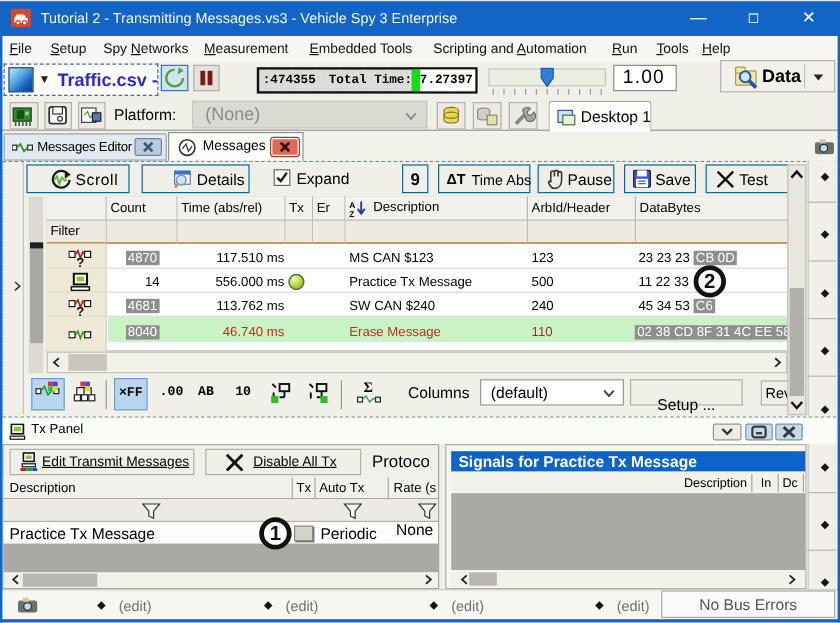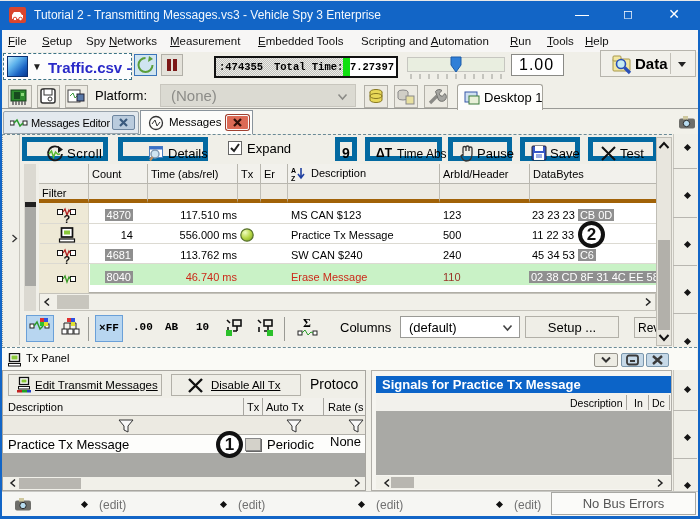--- a/index.html
+++ b/index.html
@@ -50,28 +50,28 @@
 #dtab1 { left:3px; top:111px; width:136px; height:23px; background:#e3e9ee; border:1px solid #9aa4ac; border-radius:2px 2px 0 0; white-space:nowrap; }
 #dtab2 { left:140px; top:110px; width:113px; height:24px; background:#fcfcfa; border:1px solid #8a949c; border-bottom:none; white-space:nowrap; }
 .tabx1 { position:absolute; left:108px; top:3px; width:23px; height:15px; background:#b9cbdd; border:1px solid #6e86a0; border-radius:2px; }
 .tabx2 { position:absolute; left:85px; top:4px; width:23px; height:15px; background:#dc6a55; border:1px solid #f8f8f8; border-radius:2px; box-shadow:0 0 0 1px #a04030; }
 
 
 #msgpanel { left:2px; top:134px; width:695px; height:212px; background:#f0efe8; border-top:1px dashed #6a8a96; border-left:1px dotted #8aa0aa; }
 #msp-left { left:3px; top:135px; width:17px; height:210px; border-right:1px solid #c8c6be; }
 #vscroll-l { left:24px; top:164px; width:12px; height:147px; background:#dbd9d1; }
 #vthumb-l { left:25px; top:202px; width:11px; height:84px; background:#a8a8a4; border-top:5px solid #202020; }
-.mbtn { position:absolute; top:137px; height:24px; background:#efeee7; border:5px solid #0369a1; font-size:13px; }
+.mbtn { position:absolute; top:137px; height:24px; background:#efeee7; border:1px solid #0369a1; font-size:13px; }
 #chk-expand { left:228px; top:141px; width:14px; height:14px; background:#fff; border:1px solid #666; }
 #lbl-expand { left:247px; top:141px; font-size:13px; }
 
 
 #grid { left:39px; top:164px; width:618px; height:129px; background:#fff; border:1px solid #b0aea6; border-right:none; }
 .hdr { position:absolute; top:164px; height:20px; background:#f2f1ec; border-right:1px solid #b8b6ae; border-bottom:1px solid #b8b6ae; font-size:11px; padding:4px 0 0 3px; overflow:hidden; }
-.flt { position:absolute; top:184px; height:19px; background:#eceae2; border-right:1px solid #c0beb6; border-bottom:4px solid #a16207; font-size:11px; padding:3px 0 0 3px; }
+.flt { position:absolute; top:184px; height:19px; background:#eceae2; border-right:1px solid #c0beb6; border-bottom:1px solid #a16207; font-size:11px; padding:3px 0 0 3px; }
 .cell { position:absolute; height:20px; font-size:11px; padding:4px 0 0 0; white-space:nowrap; }
 #iconcol { left:39px; top:203px; width:50px; height:90px; background:#eee9d6; border-right:1px solid #d8d4c4; }
 #greenrow { left:90px; top:264px; width:567px; height:21px; background:#c9f2c6; }
 .rline { position:absolute; left:40px; width:617px; height:1px; background:#dcdad2; }
 .badge { background:#8f8f8f; color:#fff; padding:0 2px; }
 #hscroll-m { left:39px; top:293px; width:617px; height:18px; background:#f1f0e9; border:1px solid #c4c2ba; }
 .rowico { position:absolute; left:57px; width:20px; height:16px; }
 
 
 .ibtn { position:absolute; width:28px; height:27px; }
@@ -470,21 +470,21 @@
   <div class="abs" style="left:296px; top:315px;"><svg width="24" height="26">
         <text x="7" y="12" font-size="12" font-weight="bold" font-family="Liberation Serif">Σ</text>
         <rect x="2" y="16" width="4" height="4" fill="#fff" stroke="#222"></rect>
         <rect x="17" y="16" width="4" height="4" fill="#fff" stroke="#222"></rect>
         <path d="M6 18 L9 15 L12 20 L15 17 L17 18" fill="none" stroke="#2a9a2a"></path>
       </svg></div>
   <div class="abs" style="left:340px; top:320px; font-size:13px;">Columns</div>
   <div class="abs" style="left:400px; top:316px; width:120px; height:22px; background:#fff; border:1px solid #9a9a96; font-size:13px; padding:3px 0 0 8px;">(default)<svg style="position:absolute; right:6px; top:7px;" width="11" height="8">
         <path d="M1.5 1.5 L5.5 6 L9.5 1.5" fill="none" stroke="#444" stroke-width="1.6"></path>
       </svg></div>
-  <div class="abs" style="left:525px; top:316px; width:94px; height:22px; background:#efeee7; border:1px solid #b2b0a8; text-align:center; font-size:13px; padding-top:3px;">Setup ...</div>
+  <div class="abs" style="left:525px; top:316px; width:94px; height:22px; background:#efeee7; border:1px solid #b2b0a8; text-align:center; font-size:13px; padding-top:13px;">Setup ...</div>
   <div class="abs" style="left:634px; top:317px; width:26px; height:21px; background:#efeee7; border:1px solid #b2b0a8; font-size:12px; padding:3px 0 0 3px;">Rev</div>
 
   <div class="abs" id="vscroll-r"></div>
   <div class="abs" id="vthumb-r"></div>
   <svg class="abs" style="left:658px; top:141px;" width="12" height="9">
       <path d="M1.5 7 L6 2 L10.5 7" fill="none" stroke="#111" stroke-width="2"></path>
     </svg>
   <svg class="abs" style="left:658px; top:333px;" width="12" height="9">
       <path d="M1.5 2 L6 7 L10.5 2" fill="none" stroke="#111" stroke-width="2"></path>
     </svg>

